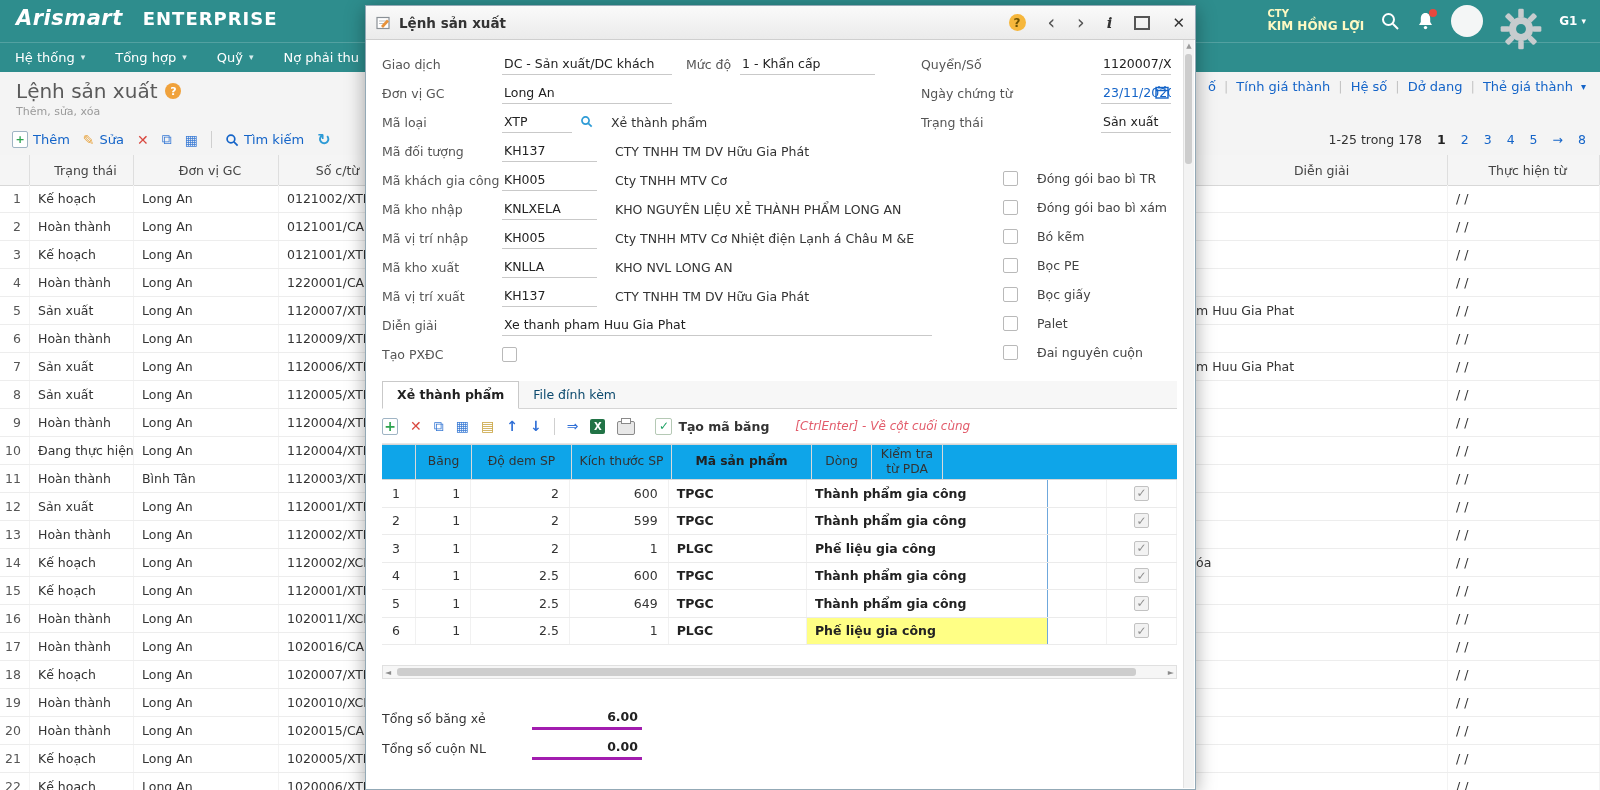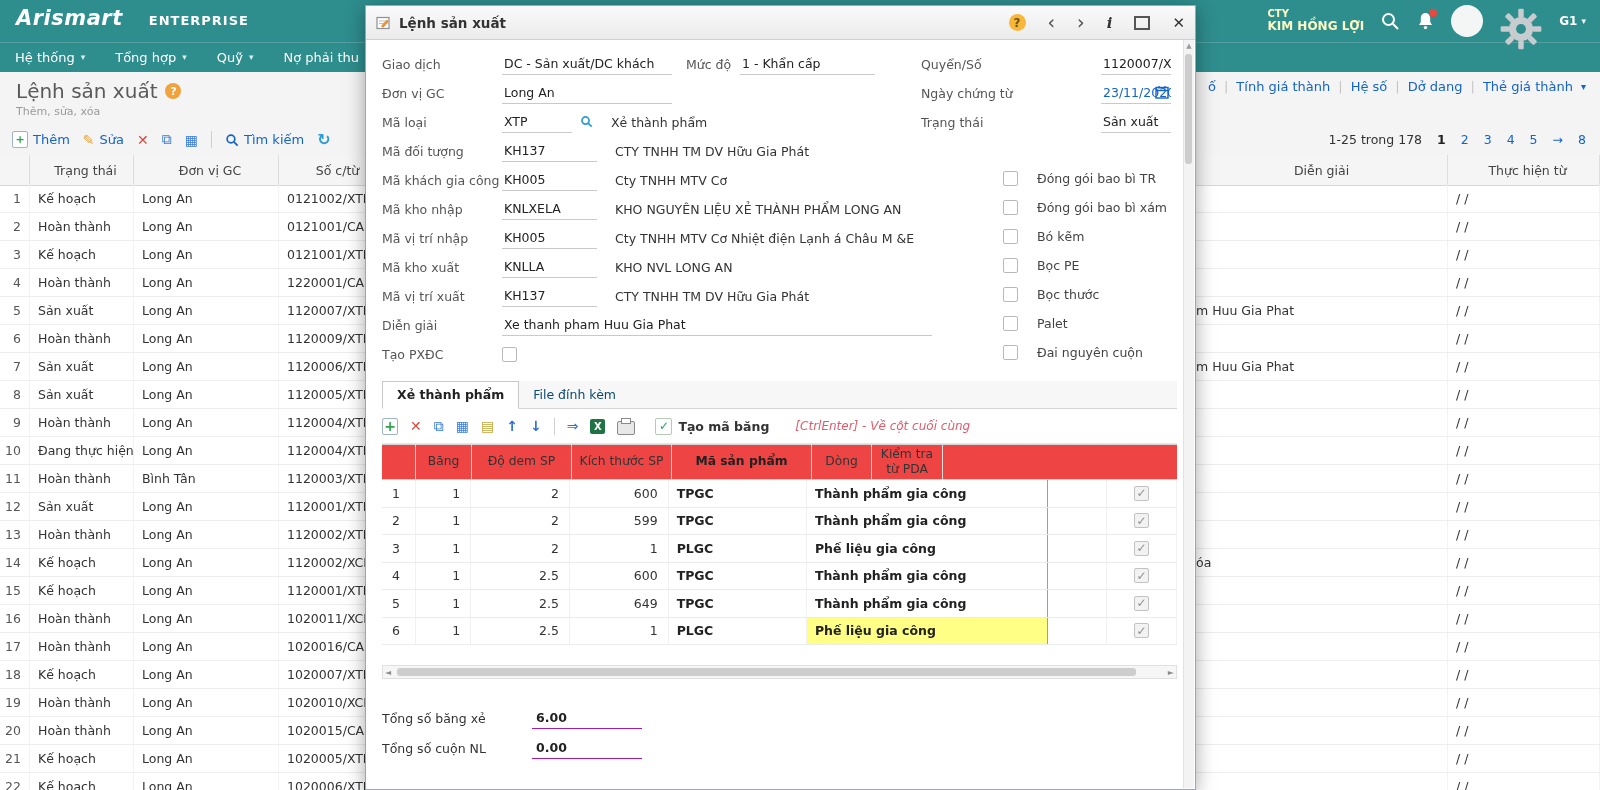--- a/index.html
+++ b/index.html
@@ -5,21 +5,21 @@
   html,body{margin:0;padding:0;}
   body{
     width:1600px;height:790px;position:relative;overflow:hidden;
     font-family:"DejaVu Sans","Liberation Sans",sans-serif;
     background:#ffffff;color:#333;font-size:12.5px;
   }
   
   .topbar{position:absolute;top:0;left:0;right:0;height:42px;background:#2e8d8d;z-index:3;}
   .logo{position:absolute;left:16px;top:6px;color:#fff;cursor:pointer;white-space:nowrap;}
   .logo-main{font-size:21px;font-weight:bold;font-style:italic;letter-spacing:.5px;}
-  .logo-suffix{font-size:13px;font-weight:bold;letter-spacing:1px;margin-left:22px;}
+  .logo-suffix{font-size:18px;font-weight:bold;letter-spacing:1px;margin-left:16px;}
   .topbar-right{position:absolute;right:14px;top:0;height:42px;display:flex;align-items:center;gap:16px;}
   .company{color:#fef9c3;line-height:1.15;text-align:left;}
   .company-top{font-size:10px;font-weight:bold;}
   .company-name{font-size:12px;font-weight:bold;white-space:nowrap;}
   .tb-icon{position:relative;display:inline-flex;align-items:center;justify-content:center;cursor:pointer;}
   .bell-badge{position:absolute;top:-2px;right:-2px;width:8px;height:8px;border-radius:50%;background:#e8483f;}
   .avatar{width:32px;height:32px;border-radius:50%;background:#f4f6f6;display:inline-block;cursor:pointer;}
   .gear-wrap{position:relative;top:9px;z-index:4;cursor:pointer;}
   .group-dd{color:#fff;font-size:12px;font-weight:bold;display:flex;align-items:center;gap:4px;cursor:pointer;}
   .caret{font-size:9px;}
@@ -106,40 +106,40 @@
   .gt-up,.gt-down{color:#2f6fd6;font-weight:bold;}
   .gt-export{color:#2f6fd6;}
   .gt-paste{color:#c8a23c;}
   .gt-excel{width:15px;height:15px;background:#217346;color:#fff;font-size:10px;font-weight:bold;border-radius:2px;display:inline-flex;align-items:center;justify-content:center;cursor:pointer;}
   .gt-print{position:relative;width:16px;height:12px;border:1px solid #8a8a8a;border-radius:2px;background:#e8e8e8;margin-top:3px;cursor:pointer;}
   .gt-print::before{content:"";position:absolute;left:3px;top:-4px;width:8px;height:4px;background:#fff;border:1px solid #8a8a8a;}
   .gt-create{display:inline-flex;align-items:center;gap:6px;color:#333;font-weight:bold;cursor:pointer;margin-left:8px;white-space:nowrap;}
   .gt-check{width:15px;height:15px;border:1px solid #b5c9b5;border-radius:2px;display:inline-flex;align-items:center;justify-content:center;color:#21a366;font-weight:bold;font-size:12px;}
   .gt-hint{color:#e25b6a;font-style:italic;font-size:12px;margin-left:14px;white-space:nowrap;}
   
-  .grid-head{display:flex;height:36px;background:#ef4444;border:1px solid #d6d6d6;border-left:none;border-right:none;box-sizing:border-box;align-items:stretch;color:#333;}
+  .grid-head{display:flex;height:36px;background:#0ea5e9;border:1px solid #d6d6d6;border-left:none;border-right:none;box-sizing:border-box;align-items:stretch;color:#333;}
   .grid-head > div{display:flex;align-items:center;justify-content:center;text-align:center;border-right:1px solid #d9d9d9;box-sizing:border-box;font-size:12.3px;line-height:1.25;padding:0 2px;}
   .g-row{display:flex;height:26.5px;border-bottom:1px solid #ebebeb;align-items:stretch;cursor:pointer;}
   .g-row > div{display:flex;align-items:center;box-sizing:border-box;border-right:1px solid #f1f1f1;overflow:hidden;white-space:nowrap;}
   .g-num{width:34px;justify-content:flex-start;padding-left:10px;color:#333;}
   .g-bang{width:56px;justify-content:flex-end;padding-right:10px;}
   .g-dodem{width:100px;justify-content:flex-end;padding-right:10px;}
   .g-kt{width:100px;justify-content:flex-end;padding-right:10px;}
   .g-masp{width:140px;padding-left:8px;font-weight:bold;color:#222;}
   .g-tensp{width:244px;padding-left:8px;font-weight:bold;color:#222;border-right:1px solid #6fa8dc !important;}
   .g-dong{width:60px;}
   .g-pda{width:71px;justify-content:center;}
   .g-tensp.hl{background:#ffff85;}
   .hscroll{margin-top:20px;height:14px;background:#f6f6f6;border:1px solid #e0e0e0;position:relative;display:flex;align-items:center;justify-content:space-between;padding:0 2px;box-sizing:border-box;}
   .hs-arrow{font-size:8px;color:#8b8b8b;cursor:pointer;}
   .hs-thumb{position:absolute;left:14px;right:40px;top:2px;bottom:2px;background:#cdcdcd;border-radius:3px;cursor:pointer;}
   .totals{margin-top:24px;}
   .total-row{display:flex;align-items:center;height:30px;}
   .total-label{width:150px;color:#333;}
-  .total-value{width:110px;font-weight:bold;color:#222;border-bottom:1px solid #a21caf;padding:2px 4px 3px;box-sizing:border-box;}
+  .total-value{width:110px;text-align:right;font-weight:bold;color:#222;border-bottom:3px solid #a21caf;padding:2px 4px 3px;box-sizing:border-box;}
 </style>
 </head>
 <body>
 
 <div class="topbar">
   <div class="logo">
     <span class="logo-main">Arismart</span>
     <span class="logo-suffix">ENTERPRISE</span>
   </div>
   <div class="topbar-right">
@@ -599,21 +599,21 @@
         <div class="opt-row">
           <span class="cb"></span>
           <span class="lbl">Bó kẽm</span>
         </div>
         <div class="opt-row">
           <span class="cb"></span>
           <span class="lbl">Bọc PE</span>
         </div>
         <div class="opt-row">
           <span class="cb"></span>
-          <span class="lbl">Bọc thước</span>
+          <span class="lbl">Bọc giấy</span>
         </div>
         <div class="opt-row">
           <span class="cb"></span>
           <span class="lbl">Palet</span>
         </div>
         <div class="opt-row">
           <span class="cb"></span>
           <span class="lbl">Đai nguyên cuộn</span>
         </div>
       </div>

